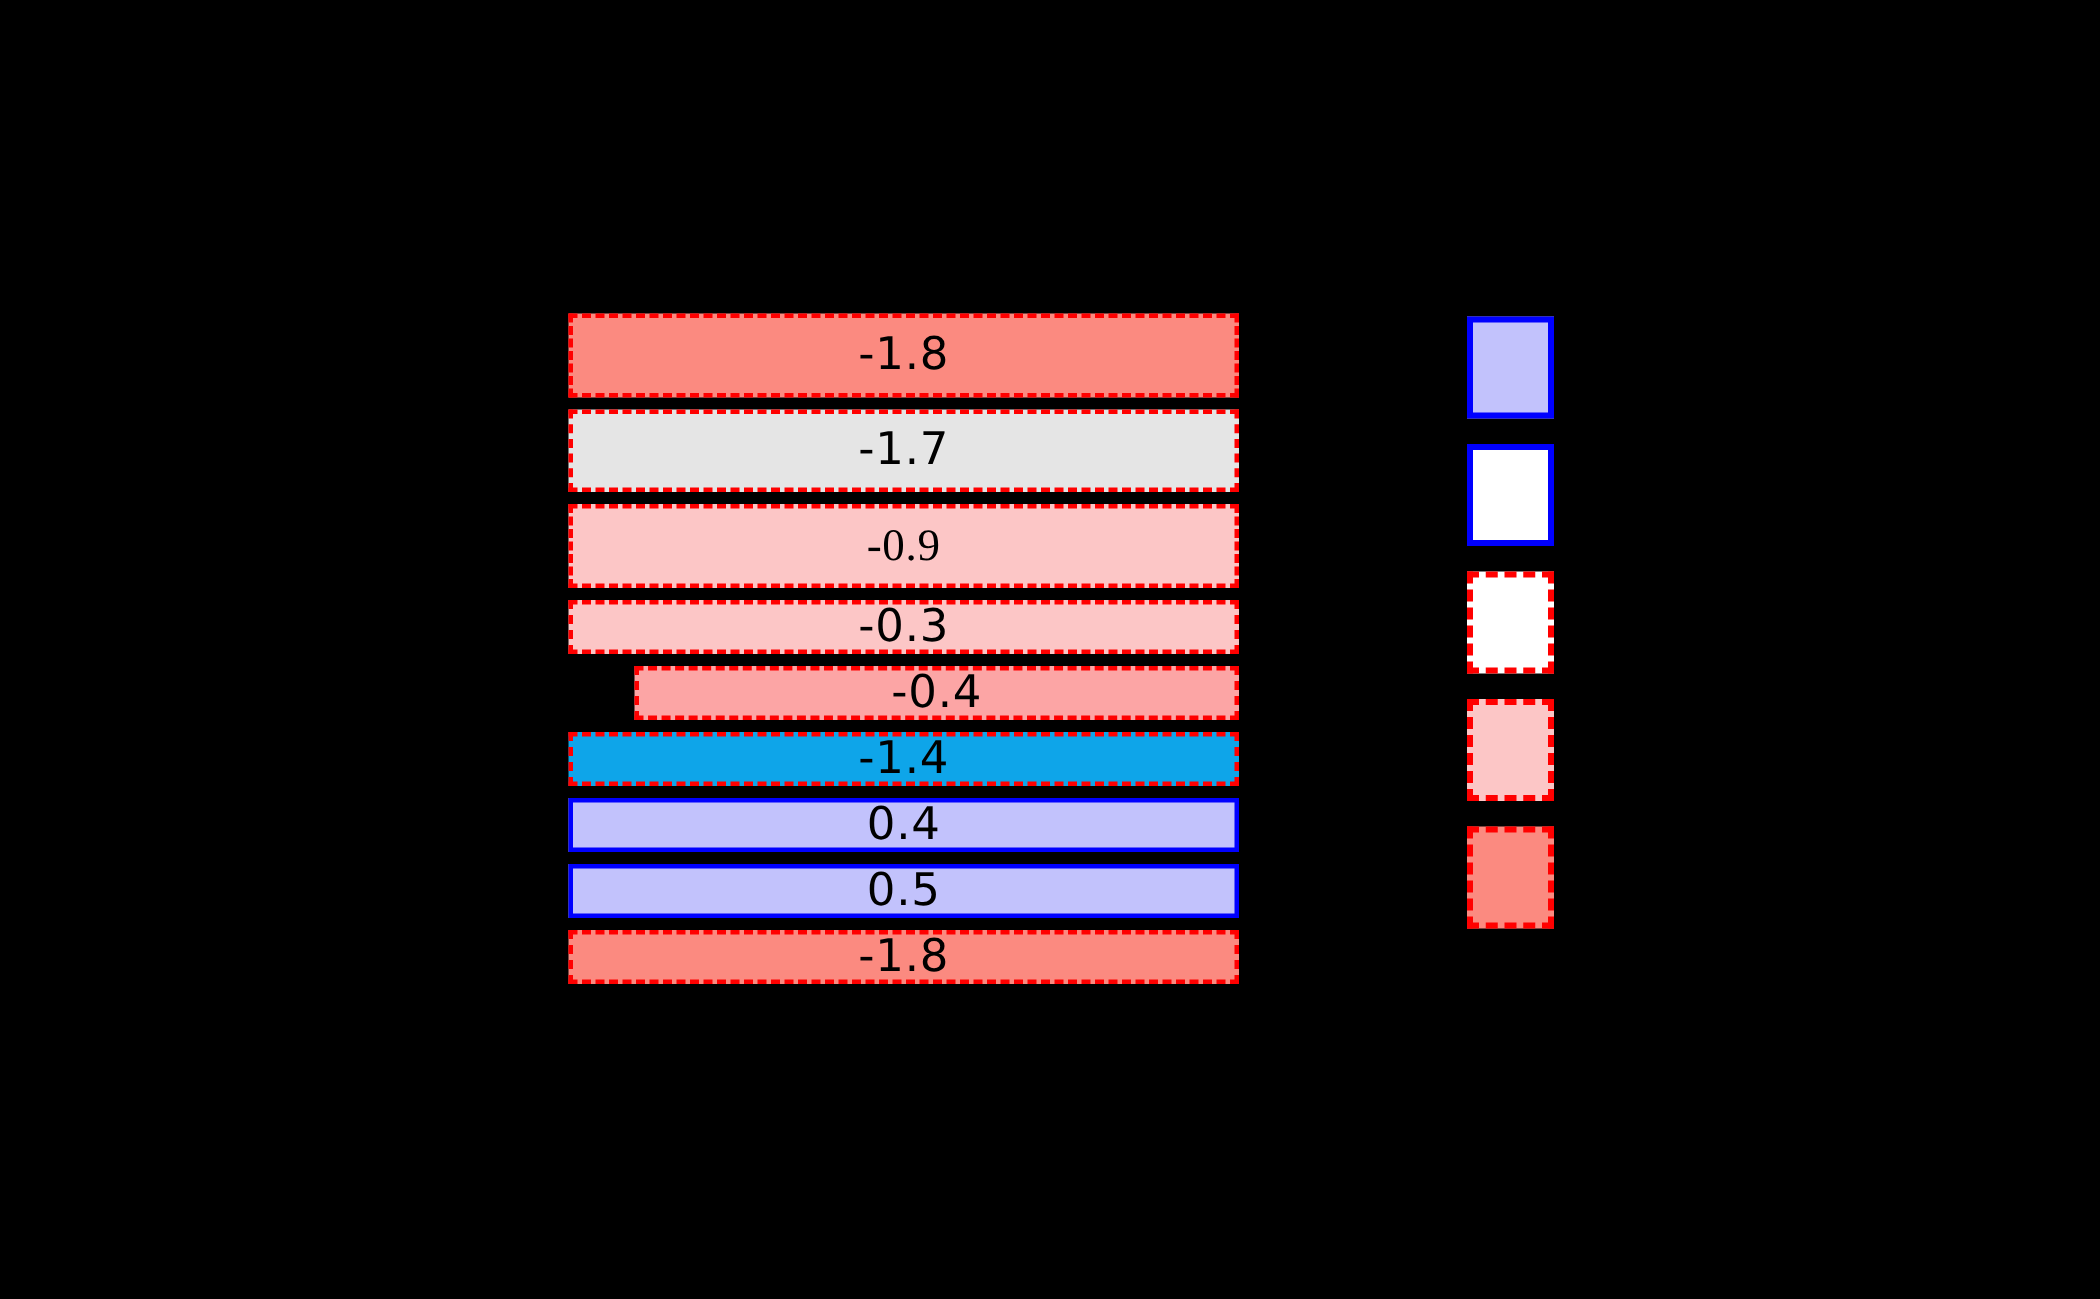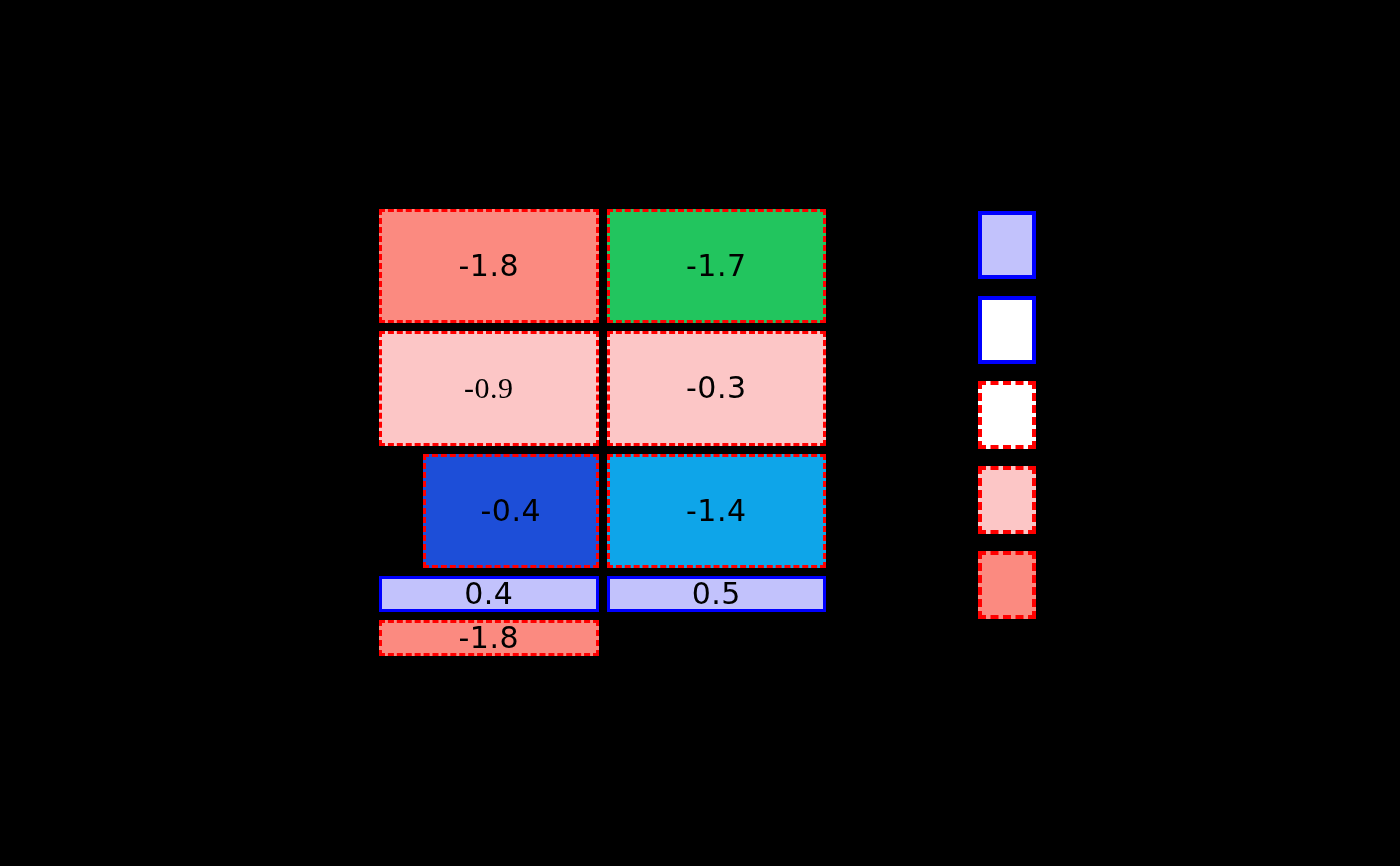--- a/index.html
+++ b/index.html
@@ -26,21 +26,21 @@
   }
 
   
   .heatmap-grid {
     position: absolute;
     left: 379px;
     top: 209px;
     width: 447px;
     height: 447px;
     display: grid;
-    grid-template-columns: repeat(2, 1fr);
+    grid-template-columns: repeat(1, 1fr);
     grid-template-rows: repeat(3, 1fr);
     gap: 8px;
   }
 
   .heat-cell {
     position: relative;
     box-sizing: border-box;
     display: flex;
     align-items: center;
     justify-content: center;
@@ -89,33 +89,33 @@
 <body style="background: rgb(0, 0, 0);">
 
 <div class="figure" style="background: rgb(0, 0, 0);">
 
   <div class="heatmap-grid">
 
     <div class="heat-cell edge-dashed" style="background: rgb(251, 138, 128); border-color: rgb(255, 0, 0); border-style: dashed;">
       <span class="cell-value">-1.8</span>
     </div>
 
-    <div class="heat-cell edge-dashed" style="background: #22c55e; border-color: rgb(255, 0, 0); border-style: dashed;">
+    <div class="heat-cell edge-dashed" style="background: #e5e5e5; border-color: rgb(255, 0, 0); border-style: dashed;">
       <span class="cell-value">-1.7</span>
     </div>
 
     <div class="heat-cell edge-dashed" style="background: rgb(252, 198, 198); border-color: rgb(255, 0, 0); border-style: dashed; font-family: Liberation Serif, serif;">
       <span class="cell-value">-0.9</span>
     </div>
 
     <div class="heat-cell edge-dashed" style="background: rgb(252, 198, 198); border-color: rgb(255, 0, 0); border-style: dashed;">
       <span class="cell-value">-0.3</span>
     </div>
 
-    <div class="heat-cell edge-dashed" style="background: #1d4ed8; border-color: rgb(255, 0, 0); border-style: dashed; margin-left: 44px;">
+    <div class="heat-cell edge-dashed" style="background: #fca5a5; border-color: rgb(255, 0, 0); border-style: dashed; margin-left: 44px;">
       <span class="cell-value">-0.4</span>
     </div>
 
     <div class="heat-cell edge-dashed" style="background: #0ea5e9; border-color: rgb(255, 0, 0); border-style: dashed;">
       <span class="cell-value">-1.4</span>
     </div>
 
     <div class="heat-cell edge-solid" style="background: rgb(194, 194, 252); border-color: rgb(0, 0, 255); border-style: solid;">
       <span class="cell-value">0.4</span>
     </div>

